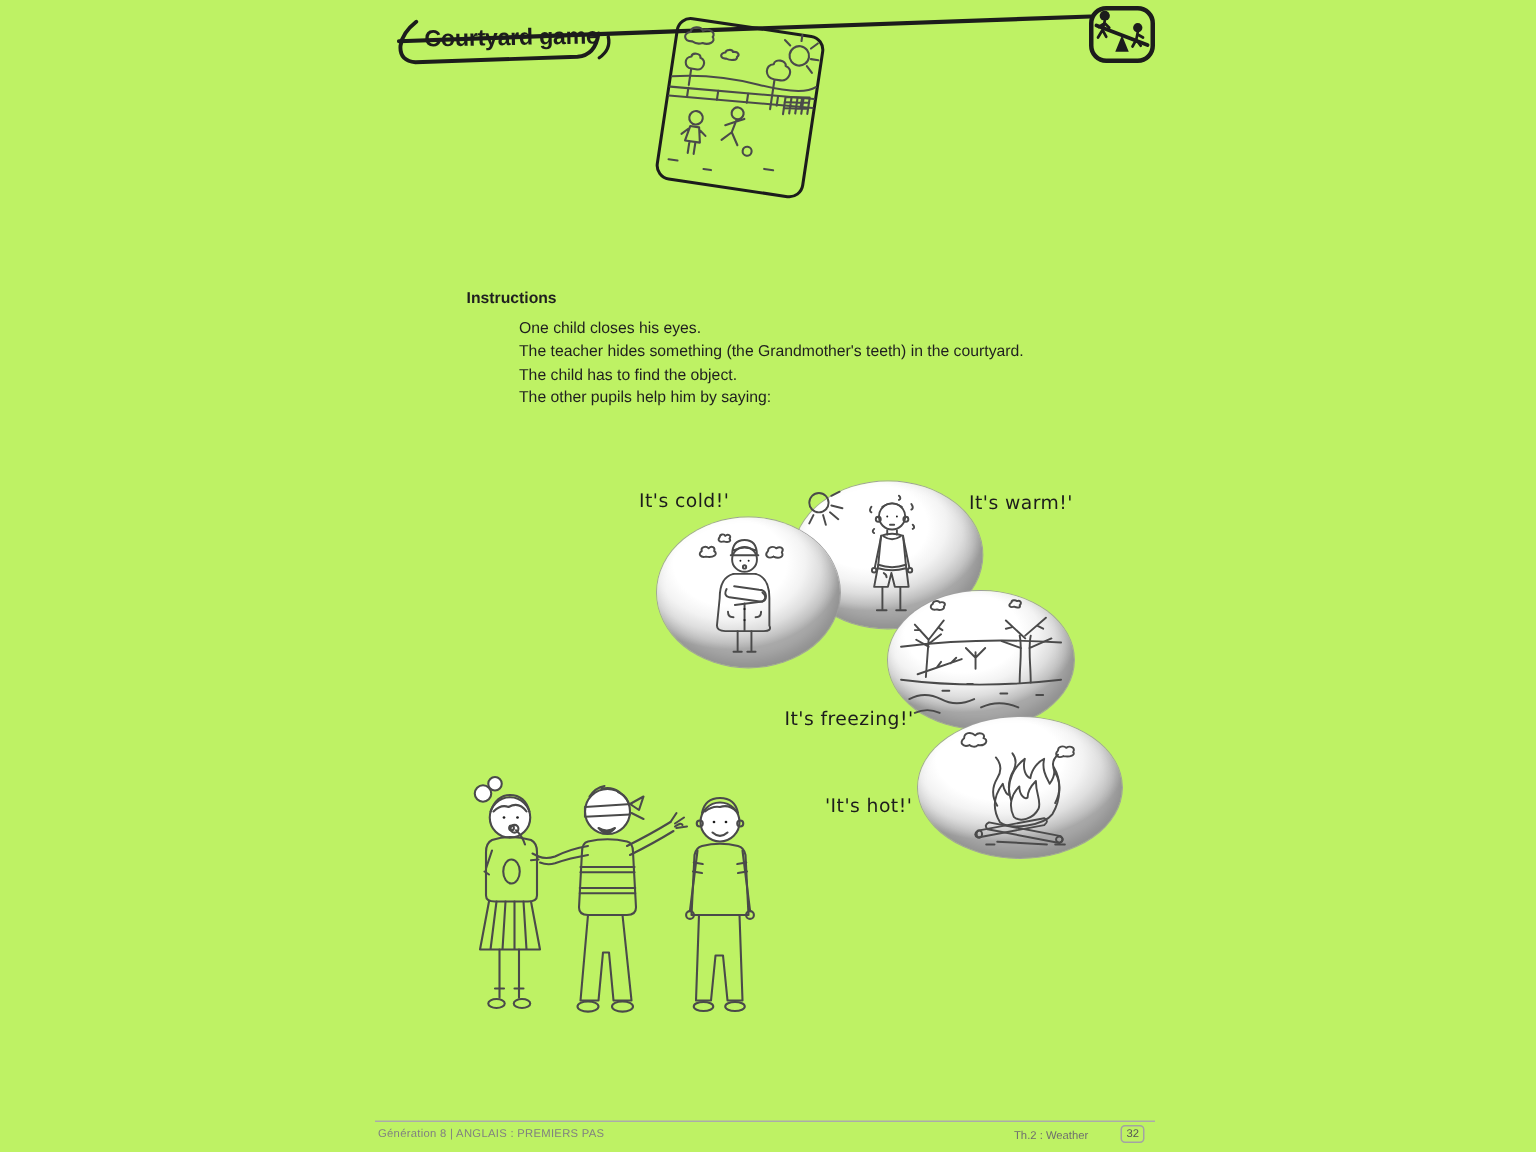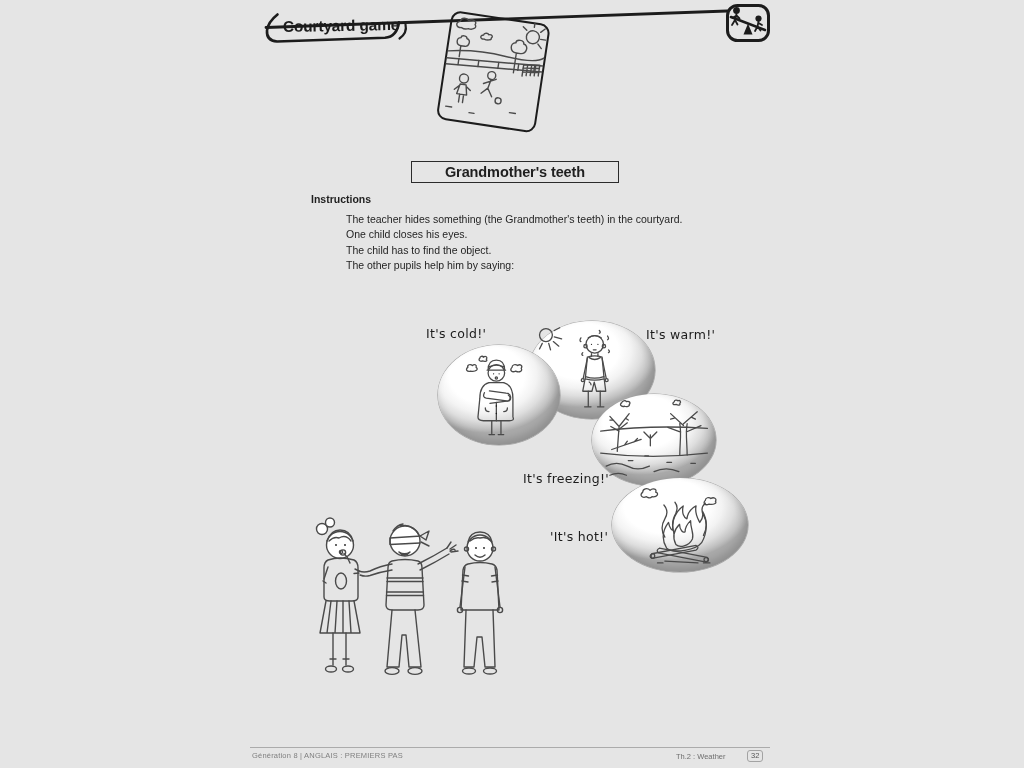--- a/index.html
+++ b/index.html
@@ -1,17 +1,17 @@
 <!DOCTYPE html>
 <html><head>
 <meta charset="utf-8">
 <style>
   html,body{margin:0;padding:0;background:#fff;}
   #stage{
-    position:relative;width:1024px;height:768px;background:#e5e5e5;overflow:hidden;
+    position:relative;width:1024px;height:768px;background:#bef264;overflow:hidden;
     font-family:"Liberation Sans",sans-serif;color:#1f1f1f;
   }
   .abs{position:absolute;}
 
   
   #tab-label{
     left:283px;top:17px;font-size:15.5px;font-weight:bold;letter-spacing:-0.2px;
     transform:rotate(-1deg);color:#1c1c1c;
   }
 
@@ -116,28 +116,25 @@
       <path d="M18.5,31.5 L27.5,31.5 L23,20.5 Z" class="fillink"></path>
       <circle cx="11.5" cy="7.5" r="3.4" class="fillink"></circle>
       <path d="M11.5,11 L10,17 M11.5,12.5 L7.5,15 M11.5,12.5 L14.5,15.5 M10,17 L7,22 M10,17 L12.5,21.5" class="ink" stroke-width="1.8"></path>
       <circle cx="33.5" cy="15.5" r="3.1" class="fillink"></circle>
       <path d="M33.5,18.5 L32.5,23.5 M33.5,20 L37,22 M32.5,23.5 L30,28 M32.5,23.5 L35.5,27.5" class="ink" stroke-width="1.8"></path>
     </g>
   </svg>
 
   <div class="abs" id="tab-label">Courtyard game</div>
 
-  <div class="abs" id="title-box">
-    <span>Grandmother's teeth</span>
-  </div>
 
   <div class="abs" id="instructions-heading">Instructions</div>
   <div class="abs" id="instructions-lines">
+    <p>One child closes his eyes.</p>
     <p>The teacher hides something (the Grandmother's teeth)  in the courtyard.</p>
-    <p>One child closes his eyes.</p>
     <p>The child has to find the object.</p>
     <p>The other pupils help him by saying:</p>
   </div>
 
   <div class="bubble" style="left:529px;top:321px;width:126px;height:98px;">
     <svg viewBox="0 0 126 98">
       <g class="la">
         <g>
           <circle cx="13" cy="11" r="7"></circle>
           <path d="M22,13 L30,15 M21,18 L27,23 M16,20 L18,27 M9,20 L6,26 M22,6 L28,3"></path>

